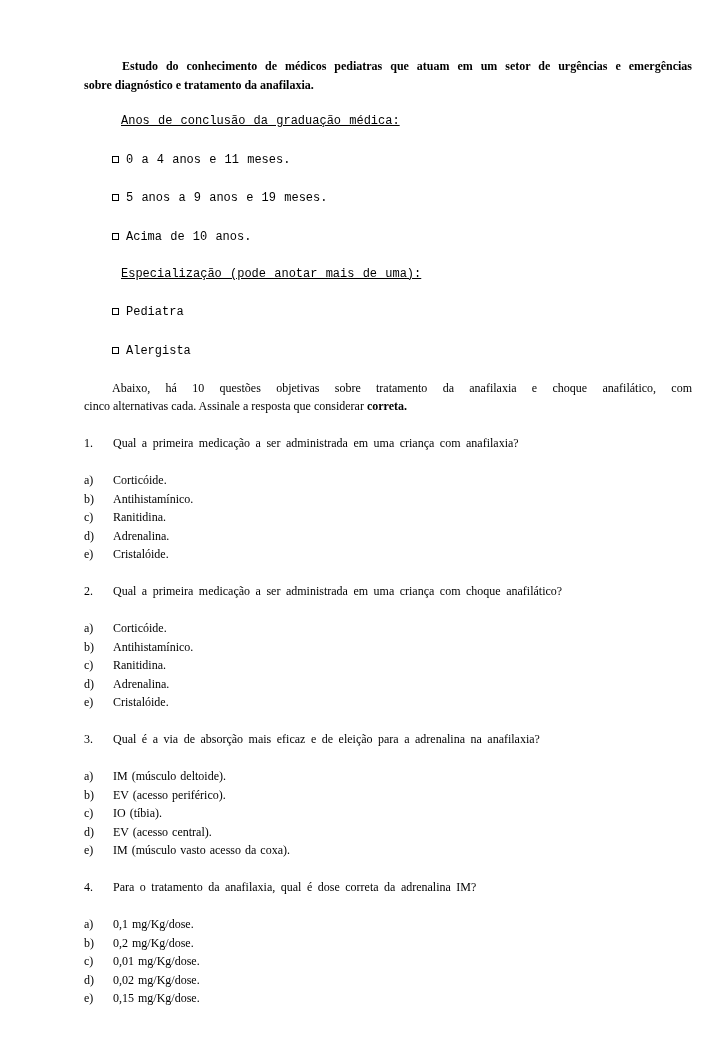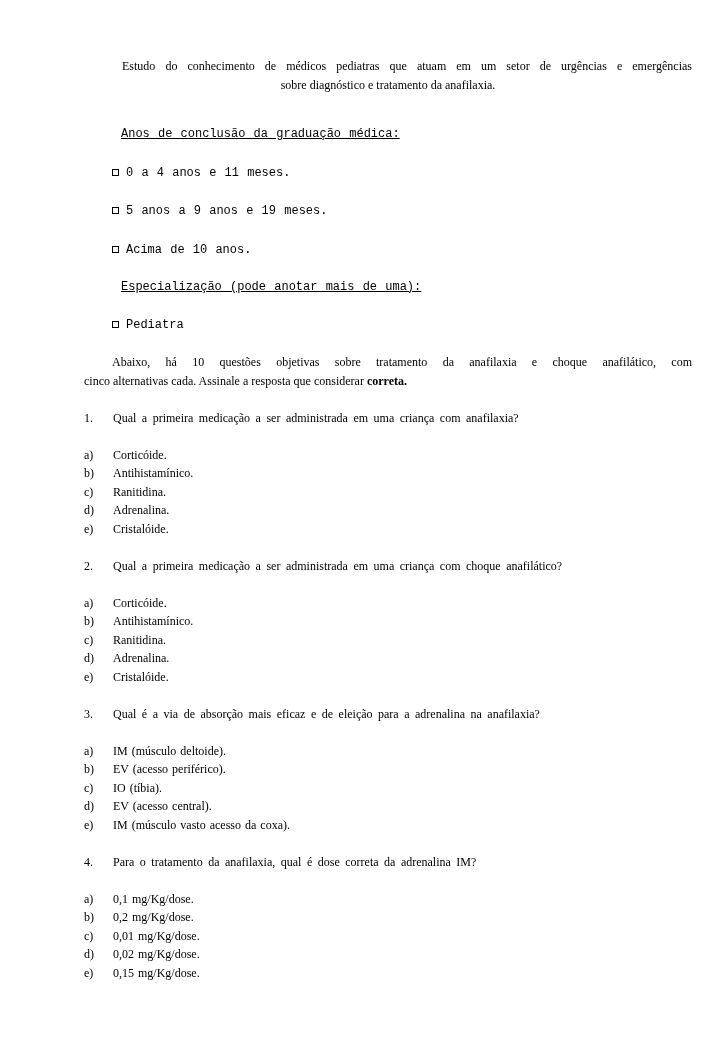--- a/index.html
+++ b/index.html
@@ -9,23 +9,23 @@
     height: 1040px;
     box-sizing: border-box;
     padding: 57px 28px 0 84px;
     background: #ffffff;
     color: #000000;
     font-family: "Liberation Serif", "DejaVu Serif", serif;
     font-size: 12px;
     line-height: 18.5px;
     overflow: hidden;
   }
-  .title { margin-bottom: 31px; font-weight: normal; }
+  .title { margin-bottom: 18px; font-weight: bold; }
   .title-l1 { text-align: justify; text-align-last: justify; text-indent: 38px; }
-  .title-l2 { text-align: center; }
+  .title-l2 { }
 
   .section { margin-bottom: 18.5px; font-family: Liberation Mono, monospace; }
   .section-heading { margin-left: 37px; text-decoration: underline; word-spacing: 1px; }
   .checkbox-item { margin-left: 28px; word-spacing: 1px; margin-top: 20px; }
   .cb {
     display: inline-block;
     width: 7px; height: 7px;
     border: 1px solid #000;
     margin-right: 7px;
     box-sizing: border-box;
@@ -56,20 +56,21 @@
   <div class="section">
     <div class="section-heading">Anos de conclusão da graduação médica:</div>
     <div class="checkbox-item"><span class="cb"></span><span>0 a 4 anos e 11 meses.</span></div>
     <div class="checkbox-item"><span class="cb"></span><span>5 anos a 9 anos e 19 meses.</span></div>
     <div class="checkbox-item"><span class="cb"></span><span>Acima de 10 anos.</span></div>
   </div>
 
   <div class="section">
     <div class="section-heading">Especialização (pode anotar mais de uma):</div>
     <div class="checkbox-item"><span class="cb"></span><span>Pediatra</span></div>
+    <div class="checkbox-item"><span class="cb"></span><span>Alergista</span></div>
   </div>
 
   <div class="instructions">
     <div class="instr-l1">Abaixo, há 10 questões objetivas sobre tratamento da anafilaxia e choque anafilático, com</div>
     <div class="instr-l2"><span>cinco alternativas cada. Assinale a resposta que considerar </span><b>correta.</b></div>
   </div>
 
   <div class="question">
     <div class="q-line">
       <span class="q-num">1.</span>

